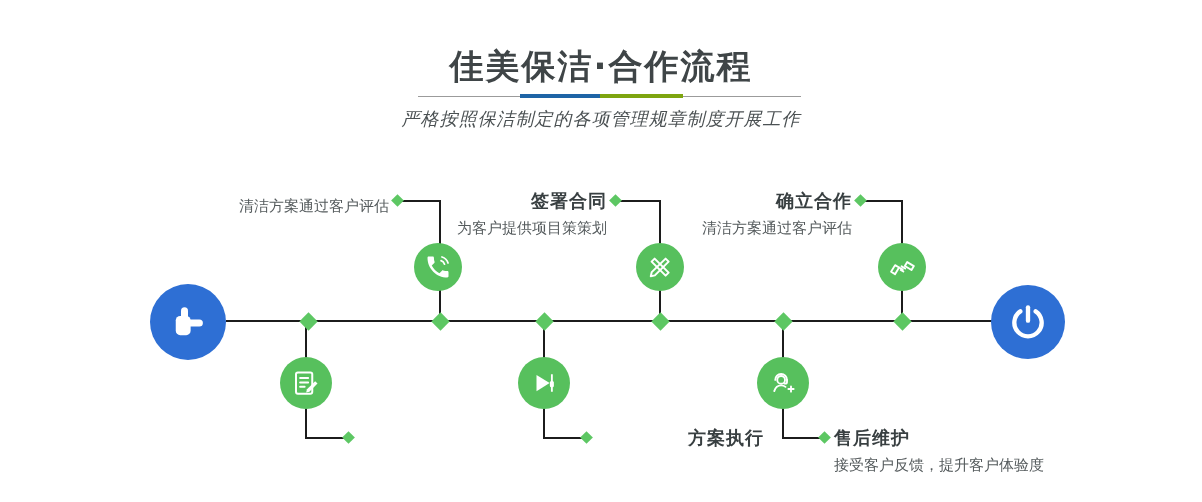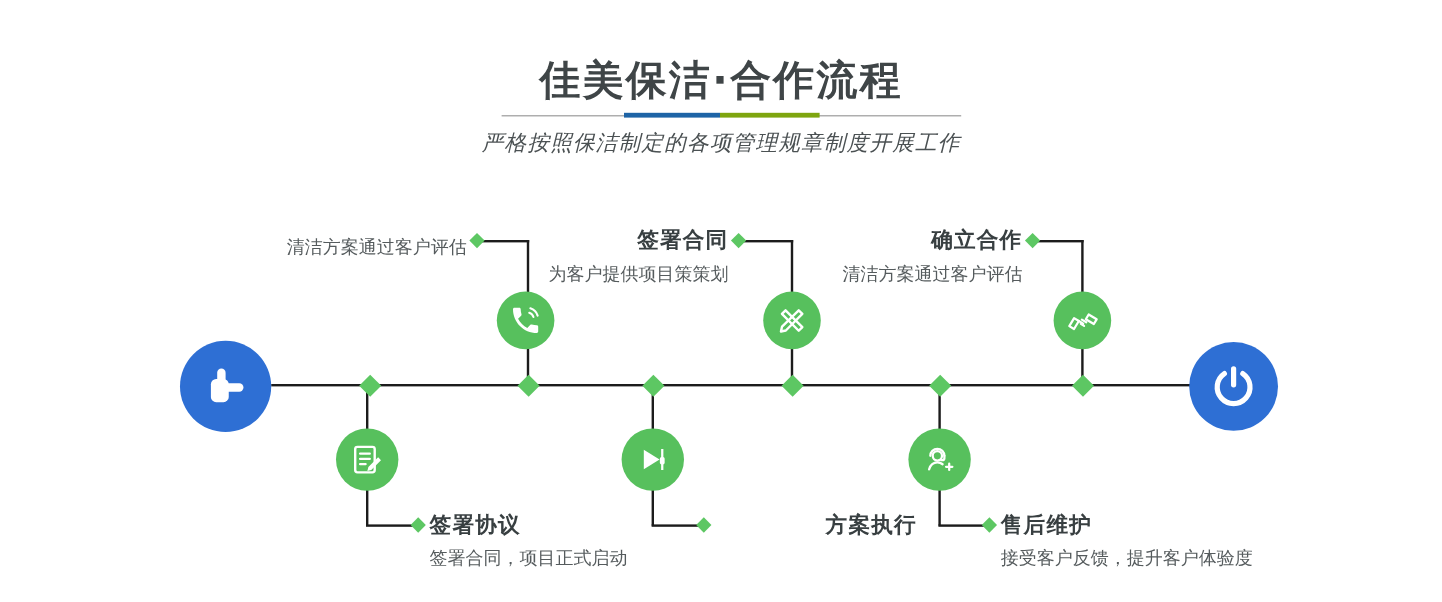--- a/index.html
+++ b/index.html
@@ -178,24 +178,20 @@
   </div>
   <div class="step-text txt-t txt-t2">
     <div class="st">签署合同</div>
     <div class="sd">为客户提供项目策策划</div>
   </div>
   <div class="step-text txt-t txt-t3">
     <div class="st">确立合作</div>
     <div class="sd">清洁方案通过客户评估</div>
   </div>
 
-  <div class="step-text txt-b txt-b1">
-    <div class="st">签署协议</div>
-    <div class="sd">签署合同，项目正式启动</div>
-  </div>
   <div class="step-text txt-b txt-b2">
     <div class="st">方案执行</div>
   </div>
   <div class="step-text txt-b txt-b3">
     <div class="st">售后维护</div>
     <div class="sd">接受客户反馈，提升客户体验度</div>
   </div>
 
 </div>
 

